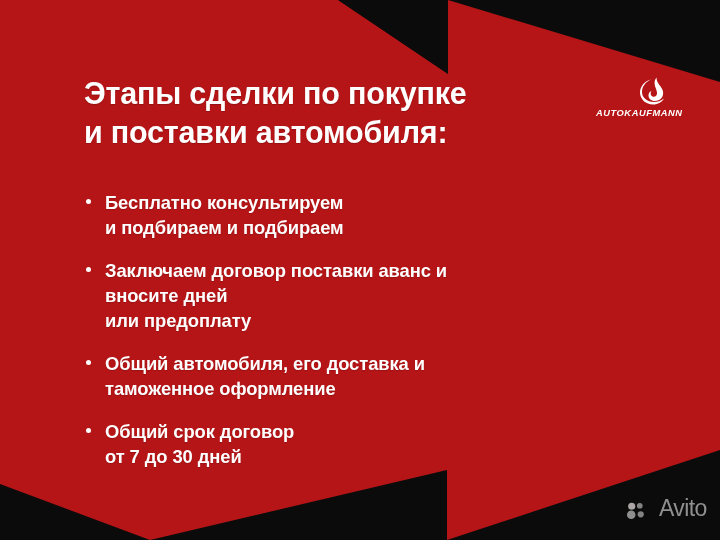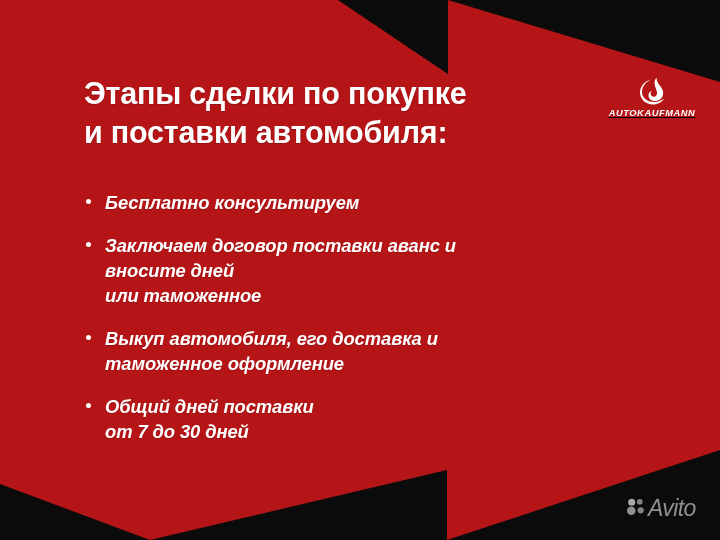--- a/index.html
+++ b/index.html
@@ -43,22 +43,20 @@
     white-space: nowrap;
     text-shadow: 0 1px 1px rgba(0,0,0,0.18);
   }
 
   
   #logo-block {
     position: absolute;
     left: 596px;
     top: 76px;
     width: 112px;
-    text-align: center;
-    text-decoration: underline;
   }
   #logo-mark {
     display: block;
     margin: 0 auto;
     width: 32px;
     height: 30px;
   }
   #logo-wordmark {
     display: block;
     margin-top: 2px;
@@ -74,21 +72,20 @@
   #bullets {
     position: absolute;
     left: 84px;
     top: 190px;
     width: 560px;
   }
   .bullet-item {
     position: relative;
     padding-left: 21px;
     margin-bottom: 18px;
-    font-style: italic;
   }
   .bullet-item:last-child { margin-bottom: 0; }
   .bullet-dot {
     position: absolute;
     left: 2px;
     top: 9px;
     width: 5px;
     height: 5px;
     border-radius: 50%;
     background: #ffffff;
@@ -103,24 +100,23 @@
     text-shadow: 0 1px 1px rgba(0,0,0,0.15);
   }
   .bullet-lines div { display: block; }
 
   
   #avito-watermark {
     position: absolute;
     left: 626px;
     top: 497px;
     display: flex;
-    align-items: flex-start;
-    gap: 3px;
+    align-items: flex-end;
+    gap: 14px;
     opacity: 0.93;
-    font-style: italic;
   }
   #avito-dots { width: 19px; height: 19px; display: block; }
   #avito-word {
     color: #9a9a9a;
     font-size: 23px;
     font-weight: 400;
     letter-spacing: -0.6px;
     line-height: 1;
   }
 </style>
@@ -165,44 +161,45 @@
       </svg>
       <span id="logo-wordmark">AUTOKAUFMANN</span>
     </div>
 
     <div id="bullets">
 
       <div class="bullet-item">
         <span class="bullet-dot"></span>
         <div class="bullet-lines">
           <div>Бесплатно консультируем</div>
+          <div>и подбираем и подбираем</div>
         </div>
       </div>
 
       <div class="bullet-item">
         <span class="bullet-dot"></span>
         <div class="bullet-lines">
           <div>Заключаем договор поставки аванс и</div>
           <div>вносите дней</div>
-          <div>или таможенное</div>
-        </div>
-      </div>
-
-      <div class="bullet-item">
-        <span class="bullet-dot"></span>
-        <div class="bullet-lines">
-          <div>Выкуп автомобиля, его доставка и</div>
+          <div>или предоплату</div>
+        </div>
+      </div>
+
+      <div class="bullet-item">
+        <span class="bullet-dot"></span>
+        <div class="bullet-lines">
+          <div>Общий автомобиля, его доставка и</div>
           <div>таможенное оформление</div>
         </div>
       </div>
 
       <div class="bullet-item">
         <span class="bullet-dot"></span>
         <div class="bullet-lines">
-          <div>Общий дней поставки</div>
+          <div>Общий срок договор</div>
           <div>от 7 до 30 дней</div>
         </div>
       </div>
 
     </div>
 
     <div id="avito-watermark">
       <svg id="avito-dots" viewBox="0 0 40 40">
         <circle cx="12" cy="11" r="7.5" fill="#b9b2b2"></circle>
         <circle cx="29" cy="10" r="6" fill="#8d8d8d"></circle>

